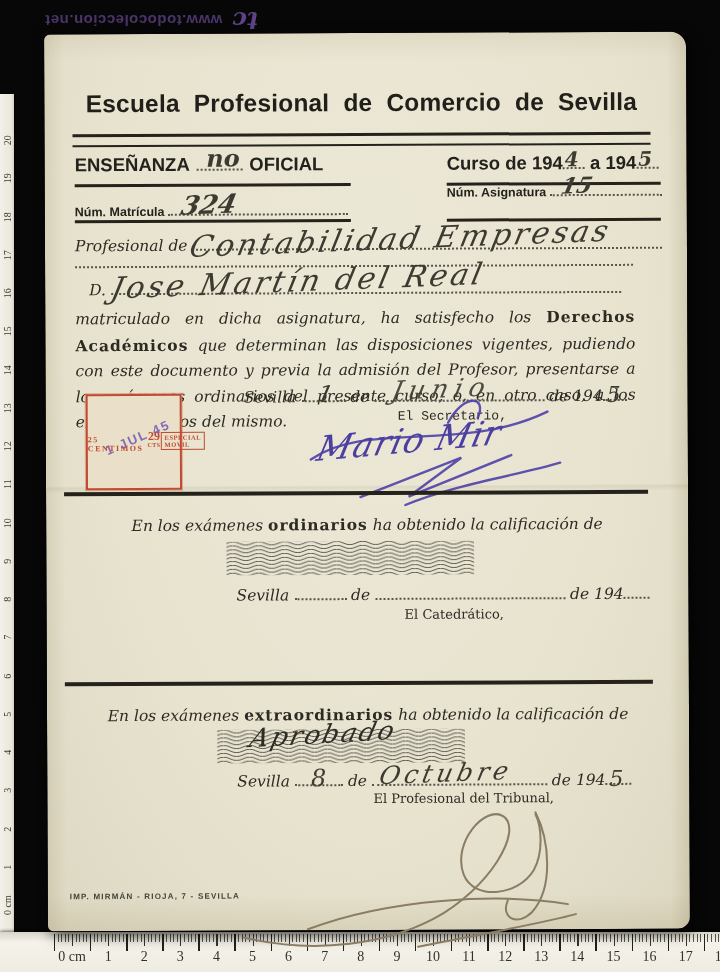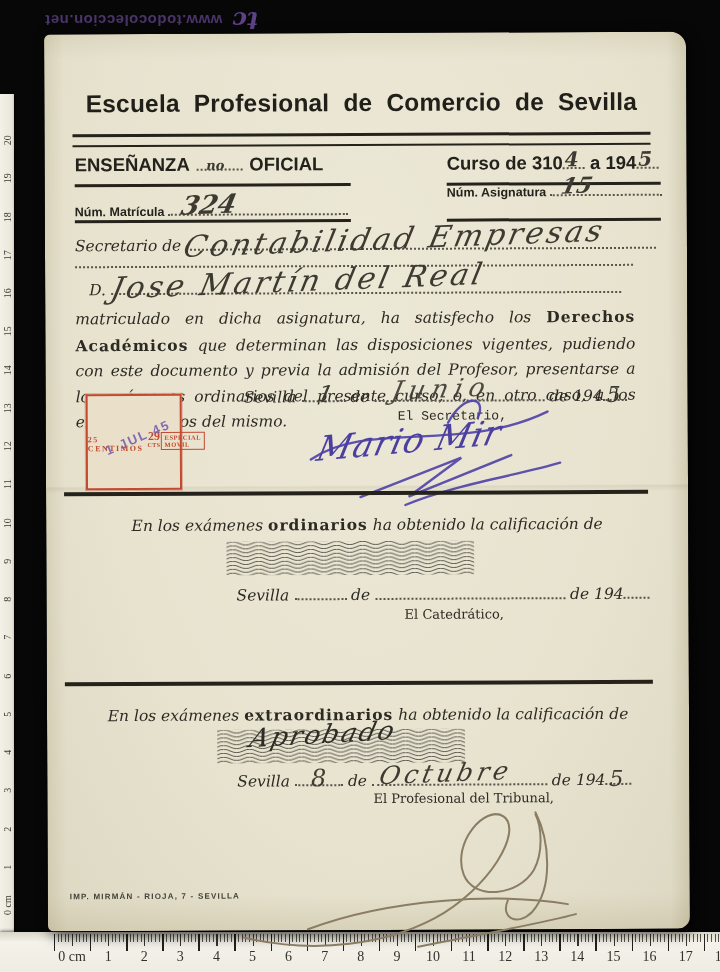--- a/index.html
+++ b/index.html
@@ -177,43 +177,43 @@
     </div>
 </div>
 
 <div class="paper">
 
   <div class="abs doc-title">Escuela Profesional de Comercio de Sevilla</div>
   <div class="abs title-rule"></div>
 
   <div class="abs bold-line" style="left:30px;top:120px;">
     <span>ENSEÑANZA</span>
-    <span class="fill" style="width:46px;margin:0 2px;"><span class="hw" style="font-size:13px;left:10px;">no</span></span>
+    <span class="fill" style="width:46px;margin:0 2px;"><span class="hw" style="font-size:24px;left:10px;">no</span></span>
     <span>OFICIAL</span>
   </div>
   <div class="abs bold-line" style="left:402px;top:120px;">
-    <span>Curso de 310</span><span class="fill" style="width:22px;"><span class="hw" style="font-size:20px;left:2px;">4</span></span>
+    <span>Curso de 194</span><span class="fill" style="width:22px;"><span class="hw" style="font-size:20px;left:2px;">4</span></span>
     <span>a 194</span><span class="fill" style="width:22px;"><span class="hw" style="font-size:20px;left:2px;">5</span></span>
   </div>
   <div class="abs rule3" style="left:30px;top:150px;width:276px;"></div>
   <div class="abs rule3" style="left:402px;top:150px;width:214px;"></div>
 
   <div class="abs small-bold" style="left:30px;top:165px;">
     <span>Núm. Matrícula</span>
     <span class="fill" style="width:180px;"><span class="hw hw-ink" style="font-size:26px;bottom:-6px;left:14px;">324</span></span>
   </div>
   <div class="abs small-bold" style="left:402px;top:147px;">
     <span>Núm. Asignatura</span>
     <span class="fill" style="width:112px;"><span class="hw hw-ink" style="font-size:22px;bottom:-4px;left:12px;">15</span></span>
   </div>
   <div class="abs rule3" style="left:30px;top:186px;width:276px;"></div>
   <div class="abs rule3" style="left:402px;top:186px;width:214px;"></div>
 
   <div class="abs serif-it" style="left:30px;top:200px;">
-    <span>Secretario de</span>
+    <span>Profesional de</span>
     <span class="fill" style="width:470px;"><span class="hw hw-ink" style="font-size:30px;bottom:-8px;left:0;letter-spacing:3px;">Contabilidad Empresas</span></span>
   </div>
   <div class="abs dotted" style="left:30px;top:230px;width:558px;height:2px;"></div>
 
   <div class="abs serif-it" style="left:44px;top:244px;">
     <span>D.</span>
     <span class="fill" style="width:510px;"><span class="hw hw-ink" style="font-size:30px;bottom:-6px;left:2px;letter-spacing:3px;">Jose Martín del Real</span></span>
   </div>
 
   <div class="abs serif-it" style="left:30px;top:272px;width:560px;line-height:25.5px;text-align:justify;">

